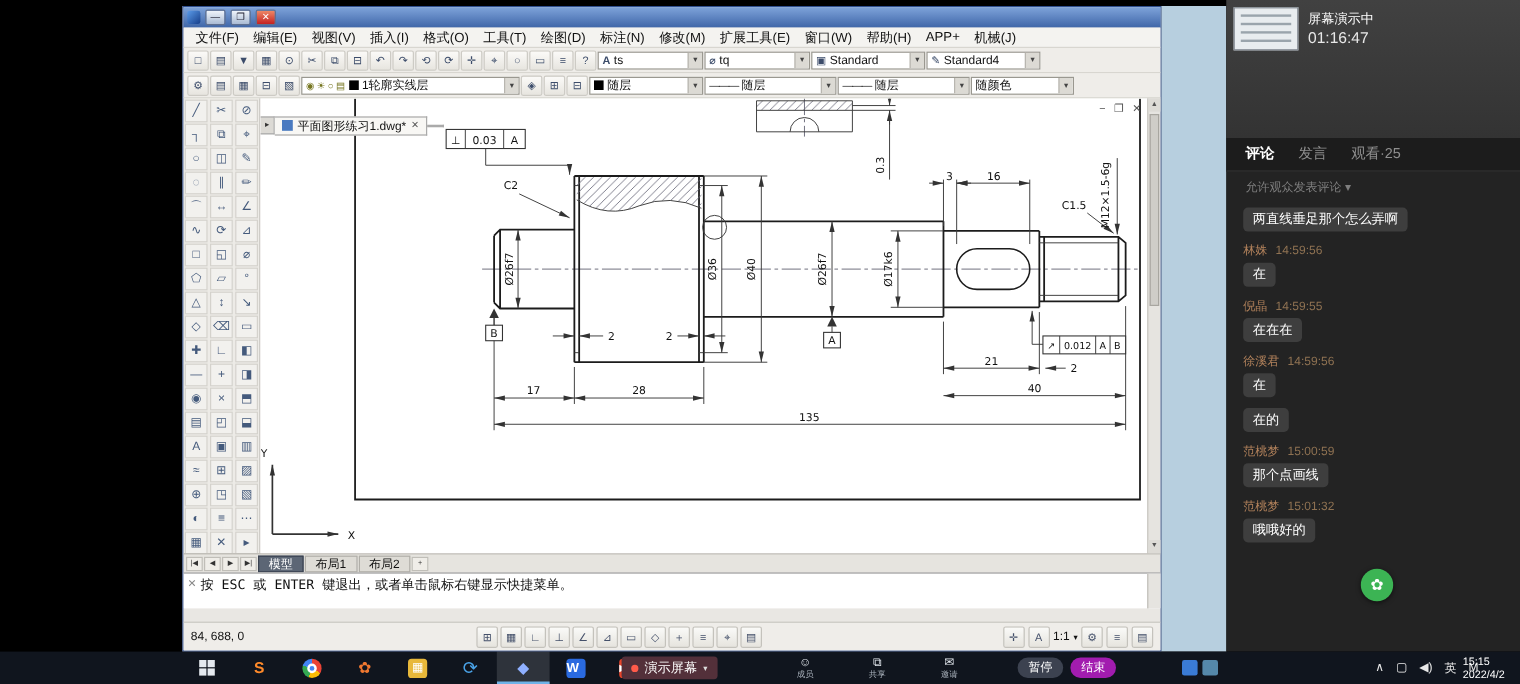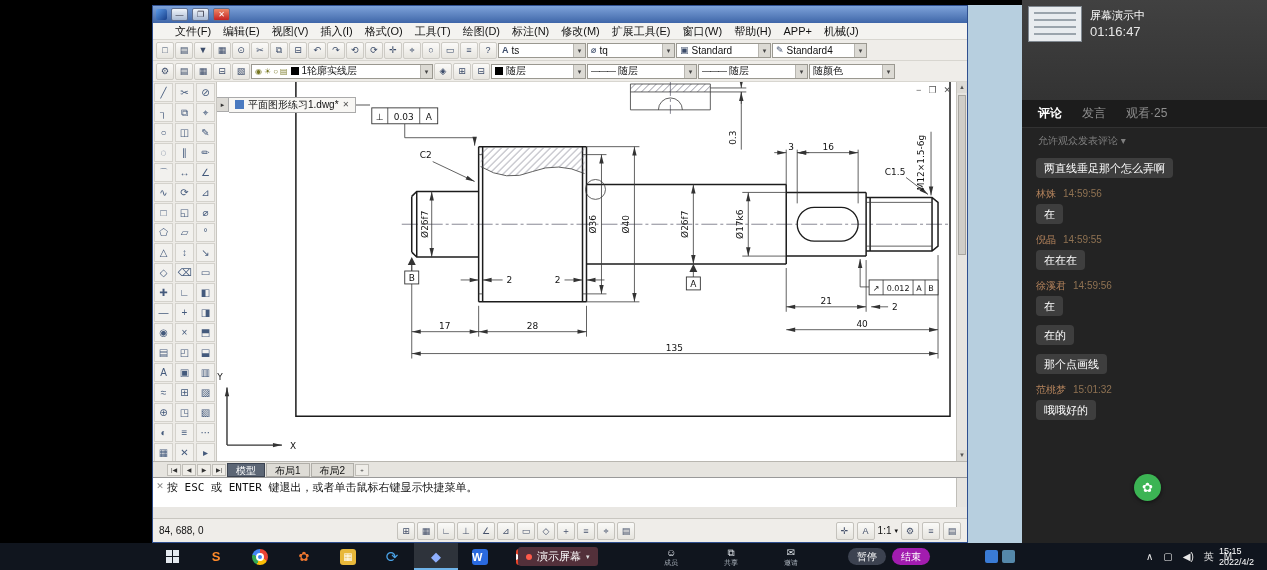--- a/index.html
+++ b/index.html
@@ -6,21 +6,21 @@
 html,body{width:1267px;height:570px}
 body{position:relative;overflow:hidden;background:#000;font-family:"Liberation Sans","DejaVu Sans",sans-serif;color:#111}
 
 
 #cad{position:absolute;left:152px;top:5px;width:816px;height:538px;background:#e9e7e3;border:1px solid #2f4f8f;display:flex;flex-direction:column}
 .titlebar{height:17px;background:linear-gradient(#7ea3da,#3f66a8);display:flex;align-items:center;gap:4px;padding:0 3px;flex:none}
 .app-ico{width:11px;height:11px;border-radius:2px;background:linear-gradient(135deg,#5a9ae8,#173f8a);flex:none}
 .wtitle{color:#fff;font-size:10px;font-weight:bold;white-space:nowrap;overflow:hidden;flex:1}
 .wbtn{width:17px;height:13px;font-size:8px;line-height:11px;text-align:center;color:#223;background:linear-gradient(#f0f4fa,#aabbd4);border:1px solid #607090;border-radius:2px;flex:none}
 .wbtn.close{background:linear-gradient(#ee8866,#c42222);color:#fff}
-.menubar{height:17px;background:#f4f3f0;border-bottom:1px solid #d8d6d0;display:flex;align-items:center;padding-left:16px;flex:none}
+.menubar{height:17px;background:#f4f3f0;border-bottom:1px solid #d8d6d0;display:flex;align-items:center;padding-left:4px;flex:none}
 .menu-item{padding:0 6px;font-size:11px;white-space:nowrap}
 .tbrow{height:21px;background:#efede9;border-bottom:1px solid #d8d6d0;display:flex;align-items:center;gap:1px;padding:0 3px;flex:none}
 .tbtn{width:18px;height:17px;flex:none;border:1px solid #cdcbc5;border-radius:2px;background:linear-gradient(#fbfaf8,#e7e5df);color:#3c4c6a;font-size:9px;line-height:15px;text-align:center;overflow:hidden}
 .combo{height:15px;background:#fff;border:1px solid #9a9890;display:flex;align-items:center;gap:3px;font-size:10px;padding-left:3px;flex:none;white-space:nowrap;overflow:hidden}
 .combo .car{width:12px;height:13px;margin-left:auto;background:#dcdad4;border-left:1px solid #b8b6b0;font-size:7px;line-height:13px;text-align:center;color:#444;flex:none}
 .cico{color:#3c4c6a;font-size:9px;font-weight:bold;flex:none}
 .swatch{width:8px;height:8px;background:#000;flex:none}
 .ltg{letter-spacing:-1px;color:#222;font-size:9px;flex:none}
 .lay-ic{font-size:8px;color:#777722;flex:none}
 .main{flex:1;display:flex;min-height:0}
@@ -33,21 +33,21 @@
 .tabarrow{width:12px;background:#dcdad5;border:1px solid #aaa;border-left:none;text-align:center;font-size:7px;line-height:13px;color:#333}
 .doctab{background:#f8f7f4;border:1px solid #aaa;border-left:none;display:flex;align-items:center;gap:4px;padding:0 6px}
 .dticon{width:9px;height:9px;background:#4a7ac0;flex:none}
 .dtclose{color:#555;font-size:8px}
 .tabstub{width:14px;background:#dcdad5;border:1px solid #aaa;border-left:none}
 .minibtns{position:absolute;right:5px;top:3px;display:flex;gap:7px;color:#555;font-size:9px;z-index:3}
 .vscroll{width:11px;background:#e6e4e0;border-left:1px solid #c8c6c0;position:relative;flex:none}
 .vthumb{position:absolute;left:1px;right:1px;top:13px;height:160px;background:#cfcdc8;border:1px solid #a8a6a0}
 .sarr{position:absolute;left:0;right:0;height:11px;font-size:6px;text-align:center;line-height:11px;color:#555;background:#dddbd6}
 .sarr.b{bottom:0}
-.mviewrow{height:16px;background:#e6e4df;border-top:1px solid #b8b6b0;display:flex;align-items:center;gap:1px;padding-left:14px;font-size:10px;flex:none}
+.mviewrow{height:16px;background:#e6e4df;border-top:1px solid #b8b6b0;display:flex;align-items:center;gap:1px;padding-left:2px;font-size:10px;flex:none}
 .mnav{width:14px;height:12px;border:1px solid #c0beb8;background:#efede8;color:#333;font-size:6px;line-height:10px;text-align:center;flex:none}
 .mtab{height:14px;line-height:13px;padding:0 8px;background:#dedcd6;border:1px solid #b0aea8;flex:none}
 .mtab.active{background:#5c6675;color:#fff;border-color:#3a4250}
 .cmdrow{height:30px;background:#fff;border-top:1px solid #999;position:relative;display:flex;flex:none}
 .cmdclose{width:14px;color:#888;font-size:9px;text-align:center;padding-top:3px;flex:none}
 .cmdtext{font-family:"DejaVu Sans Mono","Liberation Mono",monospace;font-size:11px;padding-top:2px;white-space:nowrap}
 .cmdscroll{position:absolute;right:0;top:0;bottom:0;width:11px;background:#e6e4e0;border-left:1px solid #c0beb8}
 .gapstrip{height:11px;background:#e9e7e3;flex:none}
 .statusbar{height:24px;background:#efede9;border-top:1px solid #c8c6c0;display:flex;align-items:center;gap:2px;padding:0 6px;font-size:10px;flex:none}
 .coords{width:118px;flex:none}
@@ -63,21 +63,21 @@
 .dt{font-size:9px;fill:#111;text-anchor:middle;font-family:"DejaVu Sans",sans-serif}
 .dts{text-anchor:start}.dte{text-anchor:end}
 .fcfbox{fill:#fff;stroke:#333;stroke-width:.9}
 .ucs{stroke:#333;stroke-width:1.4;fill:none}
 
 
 #desk{position:absolute;left:968px;top:5px;width:54px;height:538px;background:#b7cfdf}
 
 
 #side{position:absolute;left:1022px;top:0;width:245px;height:543px;background:#232323;color:#ddd;display:flex;flex-direction:column}
-.video{height:100px;background:linear-gradient(#414141,#333);position:relative;flex:none}
+.video{height:115px;background:linear-gradient(#414141,#333);position:relative;flex:none}
 .pip{position:absolute;left:6px;top:6px;width:54px;height:36px;background:#e8ecef;border:1px solid #808890;overflow:hidden}
 .pip i{display:block;height:2px;background:#9aa4ac;margin:5px 5px 0}
 .vstat{position:absolute;left:68px;top:8px;font-size:11px;color:#fff}
 .vtime{position:absolute;left:68px;top:24px;font-size:13px;color:#e8e8e8}
 .stabs{height:28px;background:#1c1c1c;border-bottom:1px solid #323232;display:flex;align-items:center;gap:20px;padding-left:16px;font-size:12px;color:#8f8f8f;flex:none}
 .stab.active{color:#fff;font-weight:bold}
 .notice{padding:6px 16px 0;font-size:10px;color:#7f7f7f;flex:none}
 .chat{flex:1;padding:6px 14px 0;overflow:hidden;position:relative}
 .bubble{display:inline-block;background:#3e3e3e;color:#fff;font-size:11px;line-height:14px;padding:3px 8px;border-radius:4px;max-width:205px}
 .msg{margin-top:9px}
@@ -534,20 +534,21 @@
         <span class="bubble">在在在</span>
       </div>
         <div class="msg">
         <div class="mhead"><span>徐溪君</span><span class="t">14:59:56</span></div>
         <span class="bubble">在</span>
       </div>
         <div class="msg">
         <span class="bubble">在的</span>
       </div>
         <div class="msg">
+        <div class="mhead"><span>范桃梦</span><span class="t">15:00:59</span></div>
         <span class="bubble">那个点画线</span>
       </div>
         <div class="msg">
         <div class="mhead"><span>范桃梦</span><span class="t">15:01:32</span></div>
         <span class="bubble">哦哦好的</span>
       </div>
       </div>
   </div>
   <span class="like">✿</span>
 </div>

